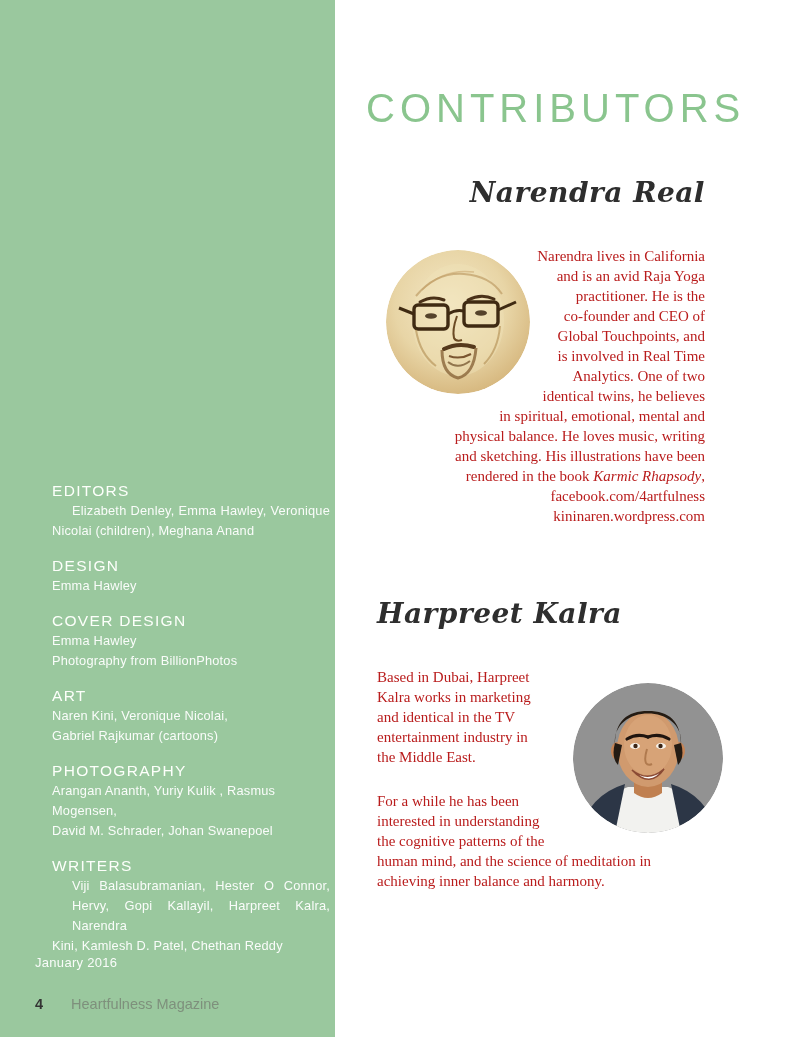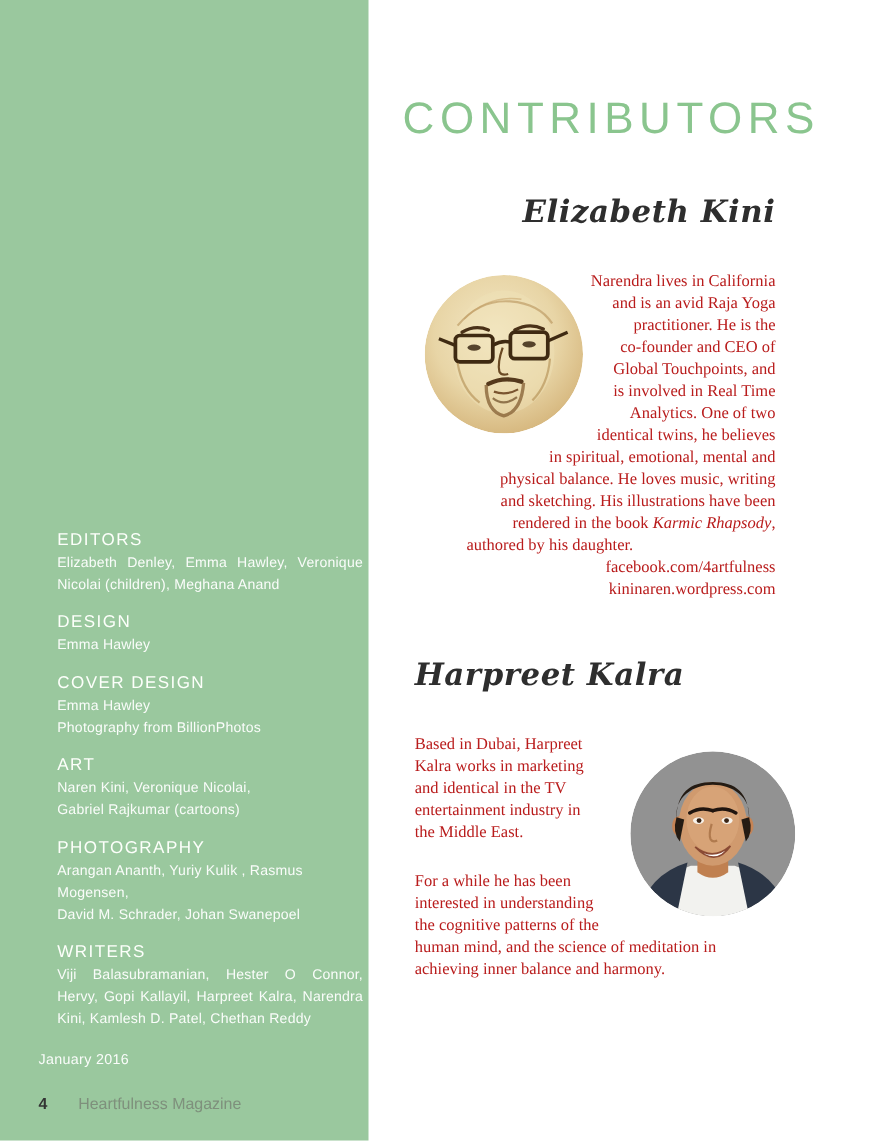--- a/index.html
+++ b/index.html
@@ -14,21 +14,21 @@
   .sidebar { position:absolute; left:0; top:0; width:335px; height:1037px; background:#9ac89e; }
   .credits { position:absolute; left:52px; top:481px; width:278px; color:#ffffff; }
   .credits section { margin-bottom:15px; }
   .credits h3 {
     font-size:15.5px; font-weight:400; letter-spacing:1.3px; line-height:20px; color:#fdfffb;
   }
   .credits p {
     font-size:12.8px; font-weight:300; line-height:20px; color:rgba(255,255,255,.95);
     letter-spacing:.2px;
   }
-  .j { text-align:justify; text-align-last:justify; }
+  .j { text-align:justify; text-align-last:justify;margin-left:20px; }
   .issue-date { position:absolute; left:35px; top:955px; font-size:13px; color:rgba(255,255,255,.95); letter-spacing:.3px; }
   .page-footer { position:absolute; left:35px; top:996px; font-size:14.5px; }
   .pagenum { color:#333333; font-weight:700; margin-right:28px; }
   .magname { color:#7e907c; }
 
   
   .title {
     position:absolute; left:366px; top:86px;
     font-size:40px; font-weight:300; letter-spacing:5px; color:#8ac58e;
   }
@@ -98,21 +98,21 @@
 
     <div class="issue-date">January 2016</div>
 
     <div class="page-footer">
       <span class="pagenum">4</span><span class="magname">Heartfulness Magazine</span>
     </div>
   </aside>
 
   <h1 class="title">CONTRIBUTORS</h1>
 
-  <h2 class="script-name n-name">Elizabeth Kini</h2>
+  <h2 class="script-name n-name">Narendra Real</h2>
 
   <div class="portrait n-portrait">
     <svg viewBox="0 0 144 144" xmlns="http://www.w3.org/2000/svg">
       <defs>
         <radialGradient id="sepia" cx="45%" cy="38%" r="78%">
           <stop offset="0%" stop-color="#f4e8c6"></stop>
           <stop offset="50%" stop-color="#e8d5a6"></stop>
           <stop offset="82%" stop-color="#d6b77e"></stop>
           <stop offset="100%" stop-color="#c2a066"></stop>
         </radialGradient>
@@ -151,21 +151,20 @@
     <div class="line">practitioner. He is the</div>
     <div class="line">co-founder and CEO of</div>
     <div class="line">Global Touchpoints, and</div>
     <div class="line">is involved in Real Time</div>
     <div class="line">Analytics. One of two</div>
     <div class="line">identical twins, he believes</div>
     <div class="line">in spiritual, emotional, mental and</div>
     <div class="line">physical balance. He loves music, writing</div>
     <div class="line">and sketching. His illustrations have been</div>
     <div class="line"><span>rendered in the book </span><i>Karmic Rhapsody</i><span>,</span></div>
-    <div class="line left-line">authored by his daughter.</div>
     <div class="line">facebook.com/4artfulness</div>
     <div class="line">kininaren.wordpress.com</div>
   </div>
 
   <h2 class="script-name h-name">Harpreet Kalra</h2>
 
   <div class="portrait h-portrait">
     <svg viewBox="0 0 150 150" xmlns="http://www.w3.org/2000/svg">
       <defs>
         <clipPath id="hclip">

